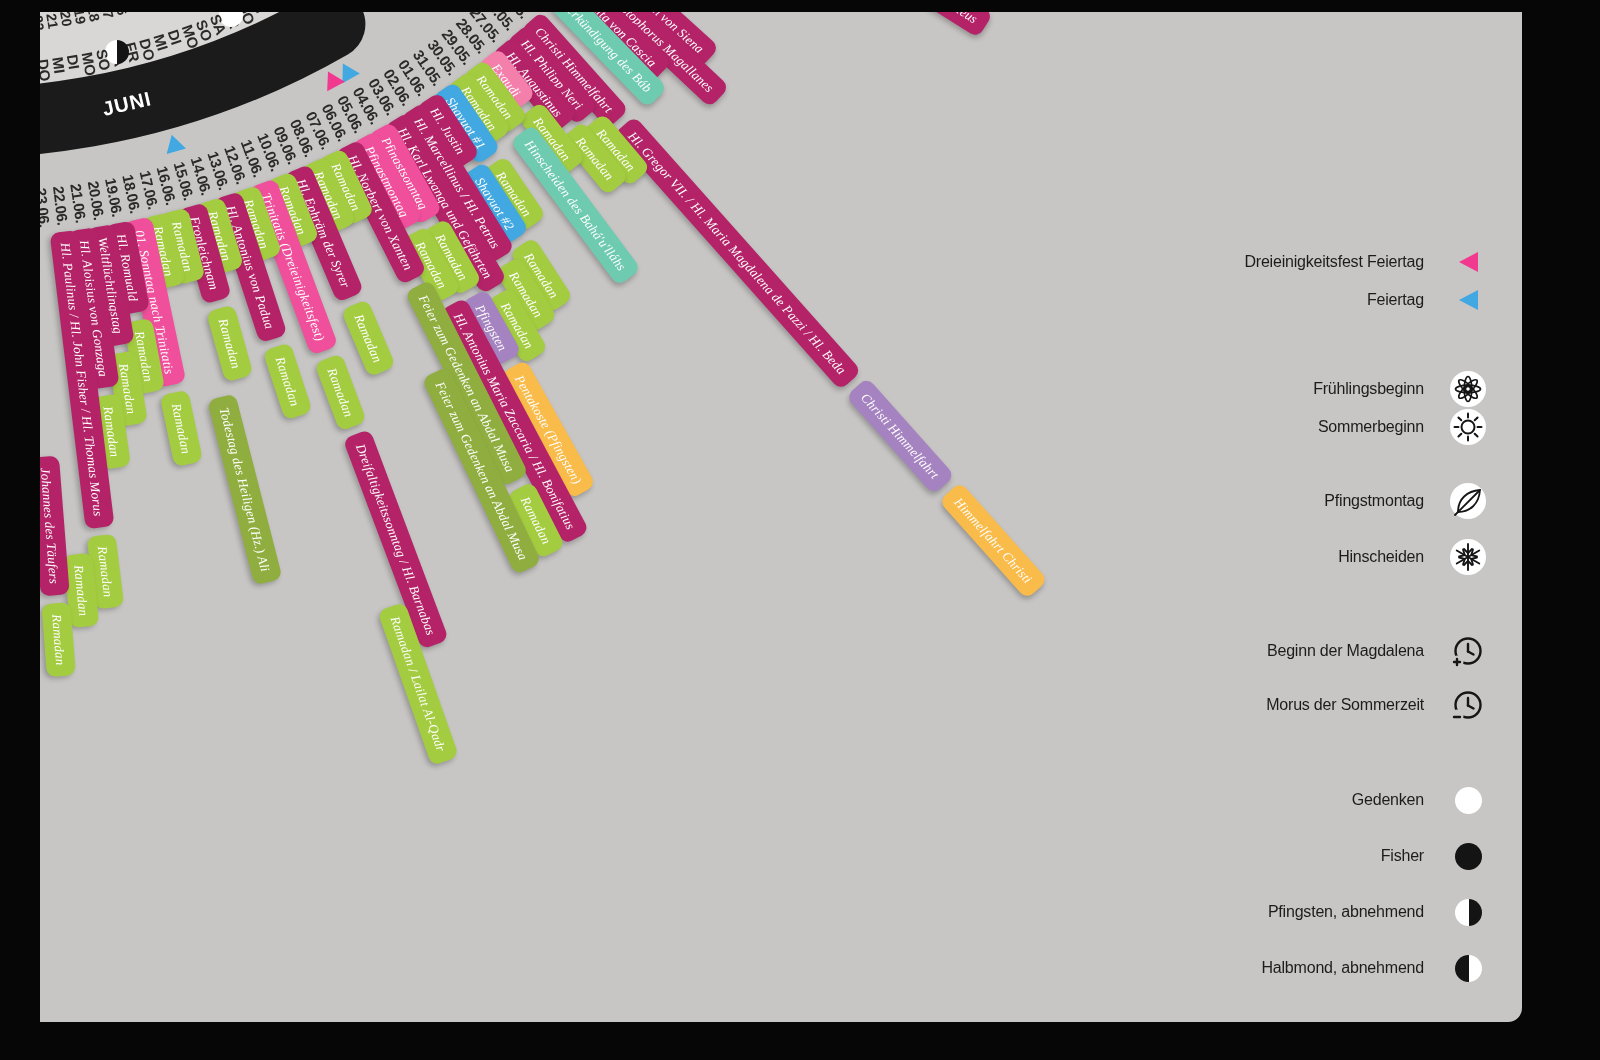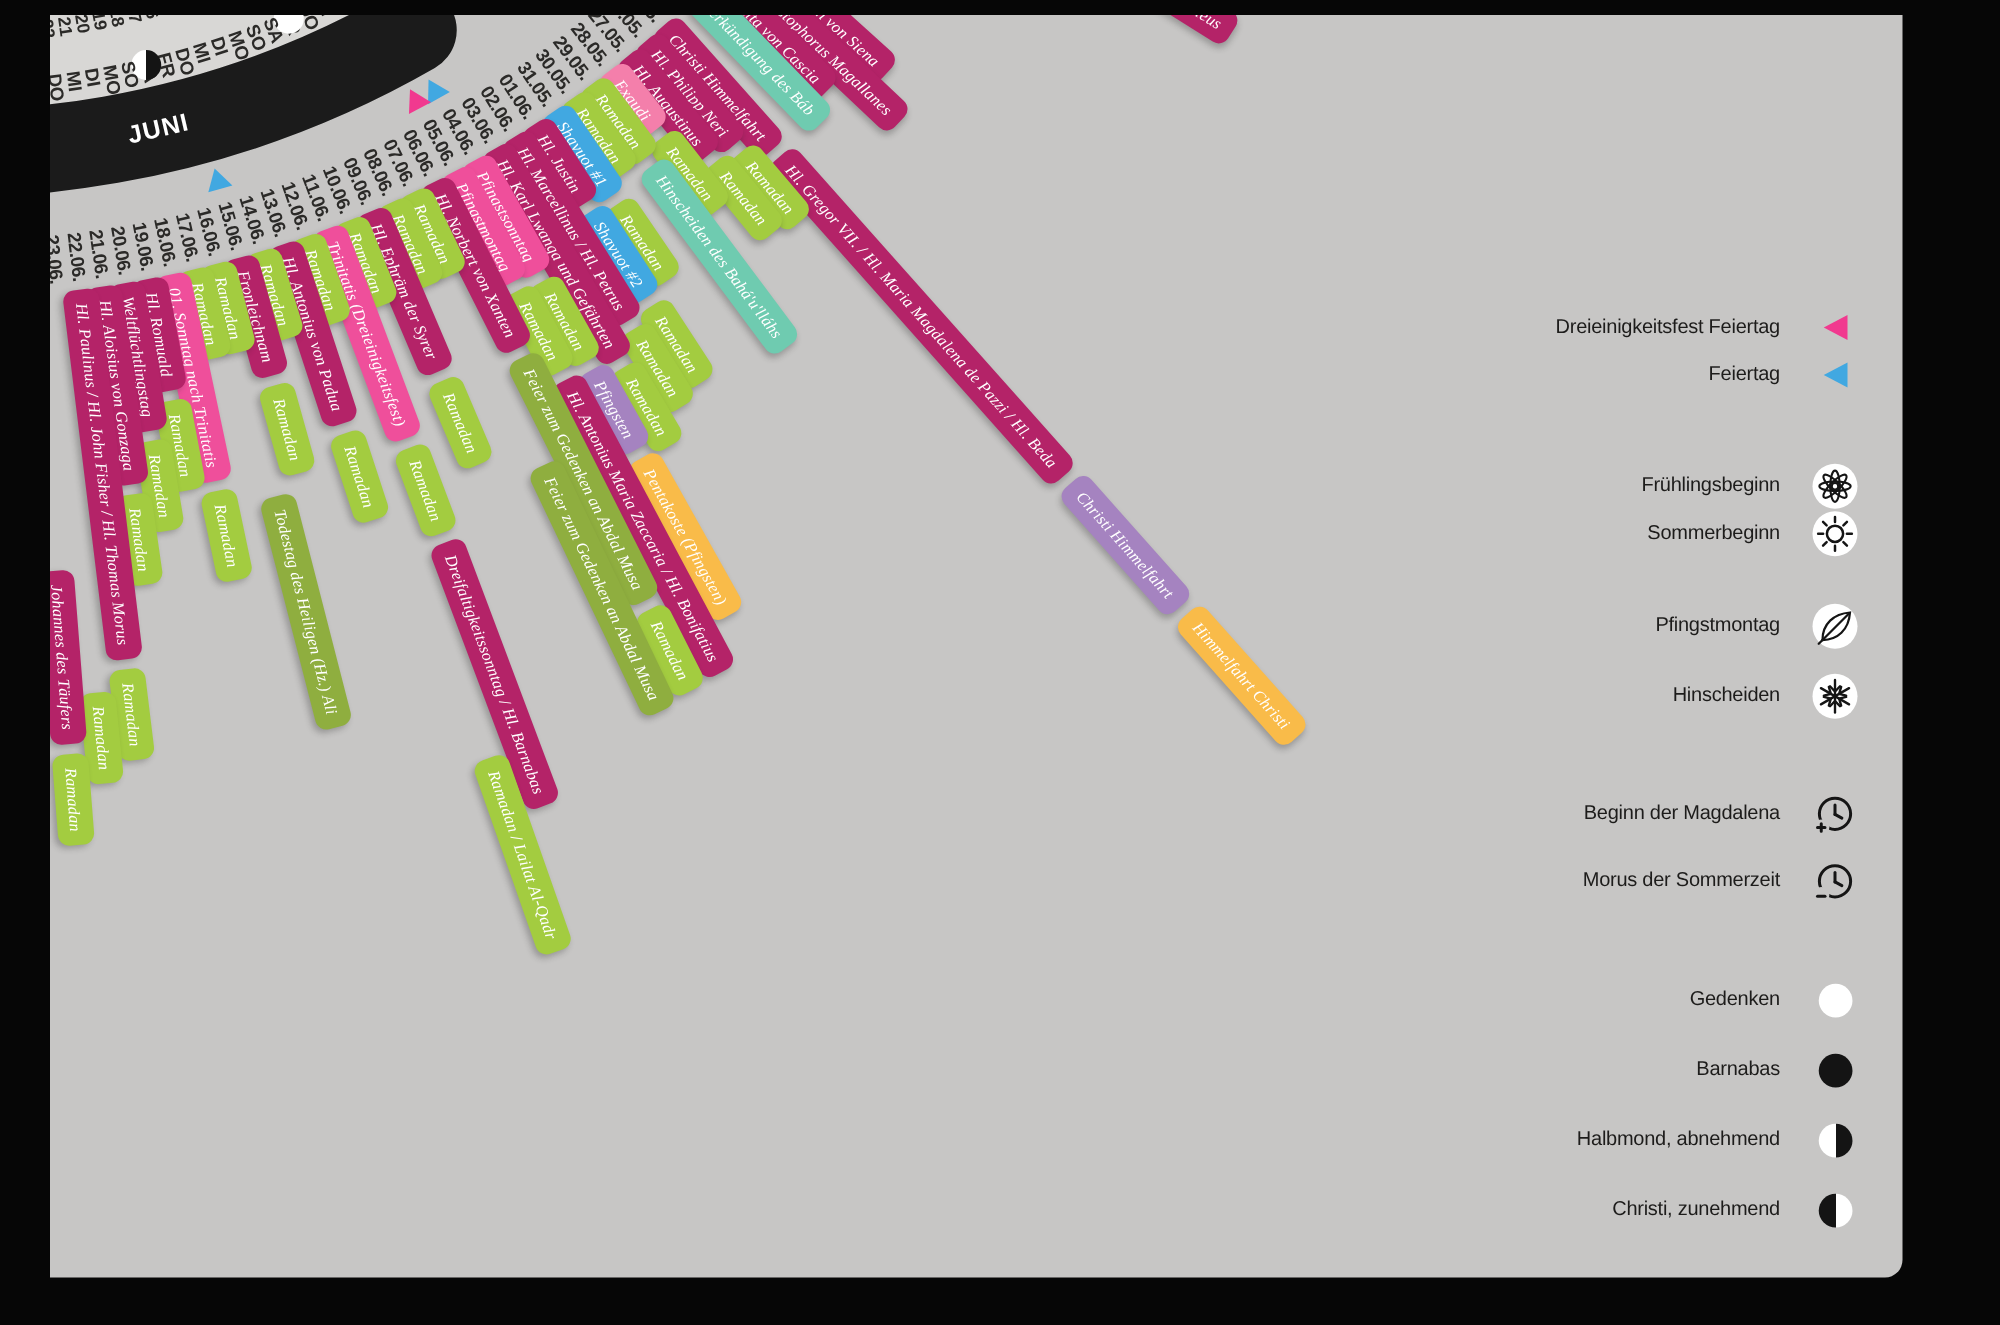--- a/index.html
+++ b/index.html
@@ -307,35 +307,35 @@
       </div>
 
       <div class="lg-row" style="top:788px">
         <span class="lg-label">Gedenken</span>
         <span class="lg-icon">
           <span class="lg-moon" style="background:#ffffff"></span>
           </span>
       </div>
 
       <div class="lg-row" style="top:844px">
-        <span class="lg-label">Barnabas</span>
+        <span class="lg-label">Fisher</span>
         <span class="lg-icon">
           <span class="lg-moon" style="background:#141414"></span>
           </span>
       </div>
 
       <div class="lg-row" style="top:900px">
+        <span class="lg-label">Pfingsten, abnehmend</span>
+        <span class="lg-icon">
+          <span class="lg-moon" style="background:linear-gradient(90deg,#ffffff 50%,#141414 50%)"></span>
+          </span>
+      </div>
+
+      <div class="lg-row" style="top:956px">
         <span class="lg-label">Halbmond, abnehmend</span>
-        <span class="lg-icon">
-          <span class="lg-moon" style="background:linear-gradient(90deg,#ffffff 50%,#141414 50%)"></span>
-          </span>
-      </div>
-
-      <div class="lg-row" style="top:956px">
-        <span class="lg-label">Christi, zunehmend</span>
         <span class="lg-icon">
           <span class="lg-moon" style="background:linear-gradient(90deg,#141414 50%,#ffffff 50%)"></span>
           </span>
       </div>
 
     </div>
   </div>
 </div>
 
 </body></html>

